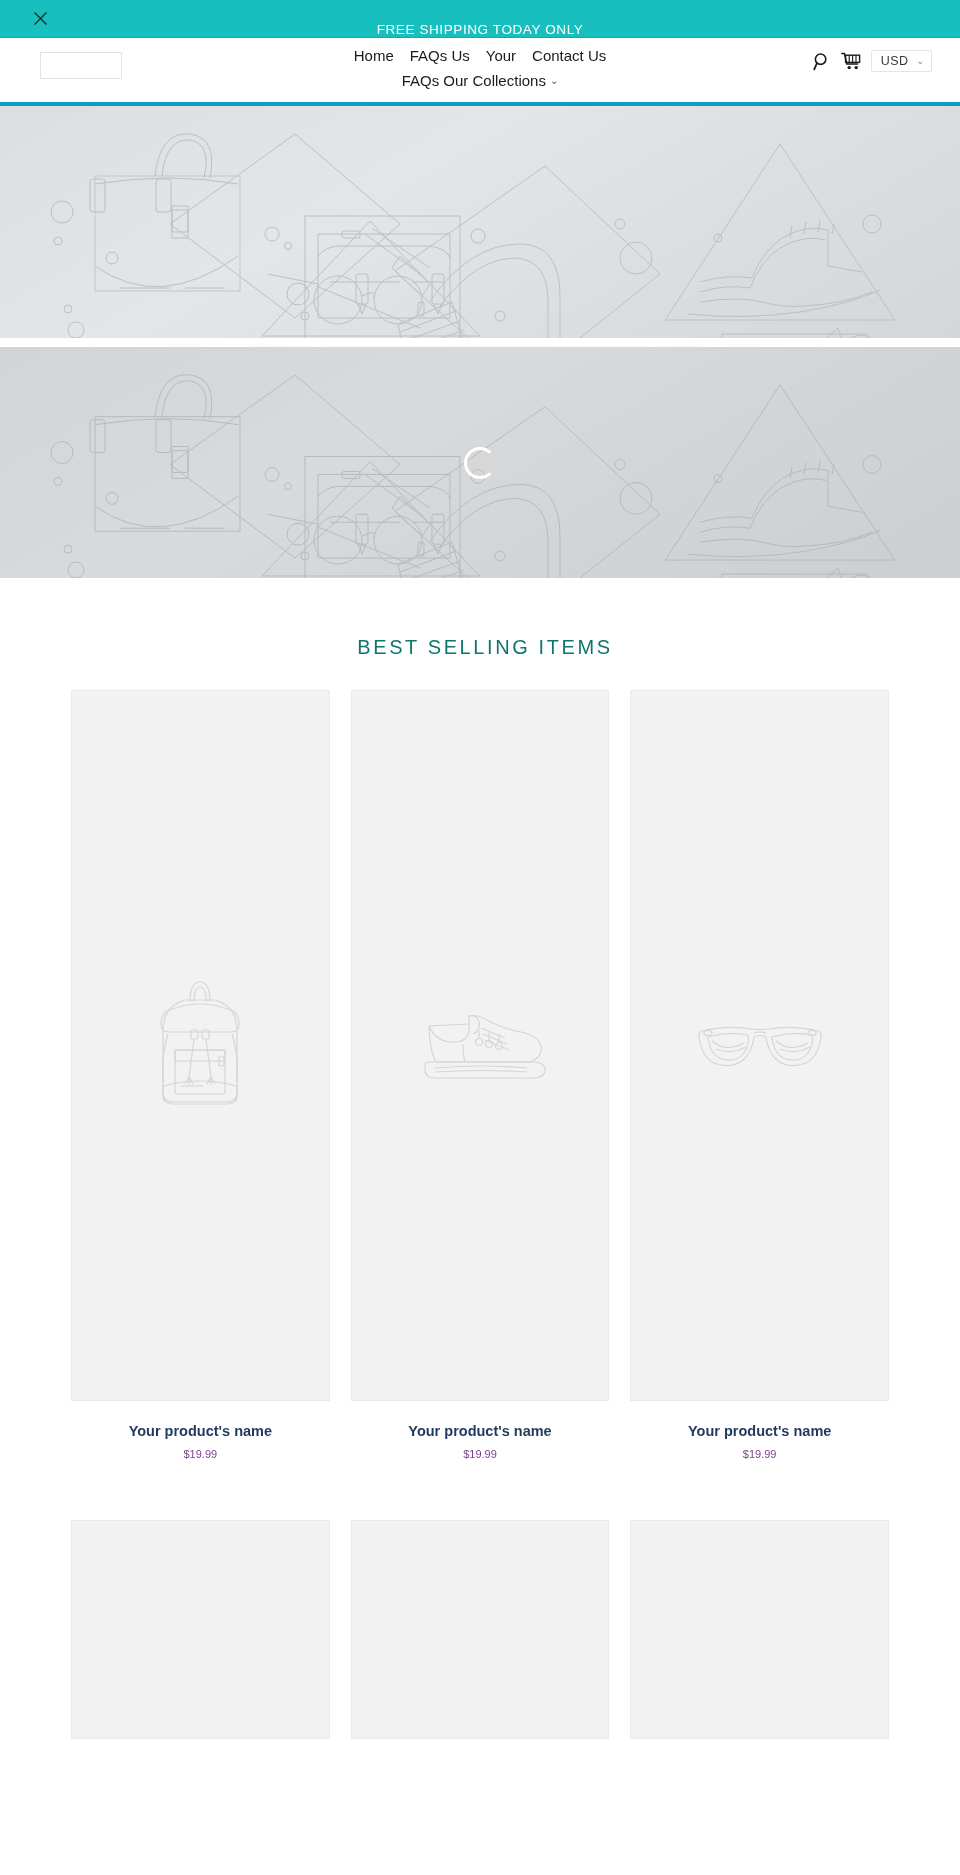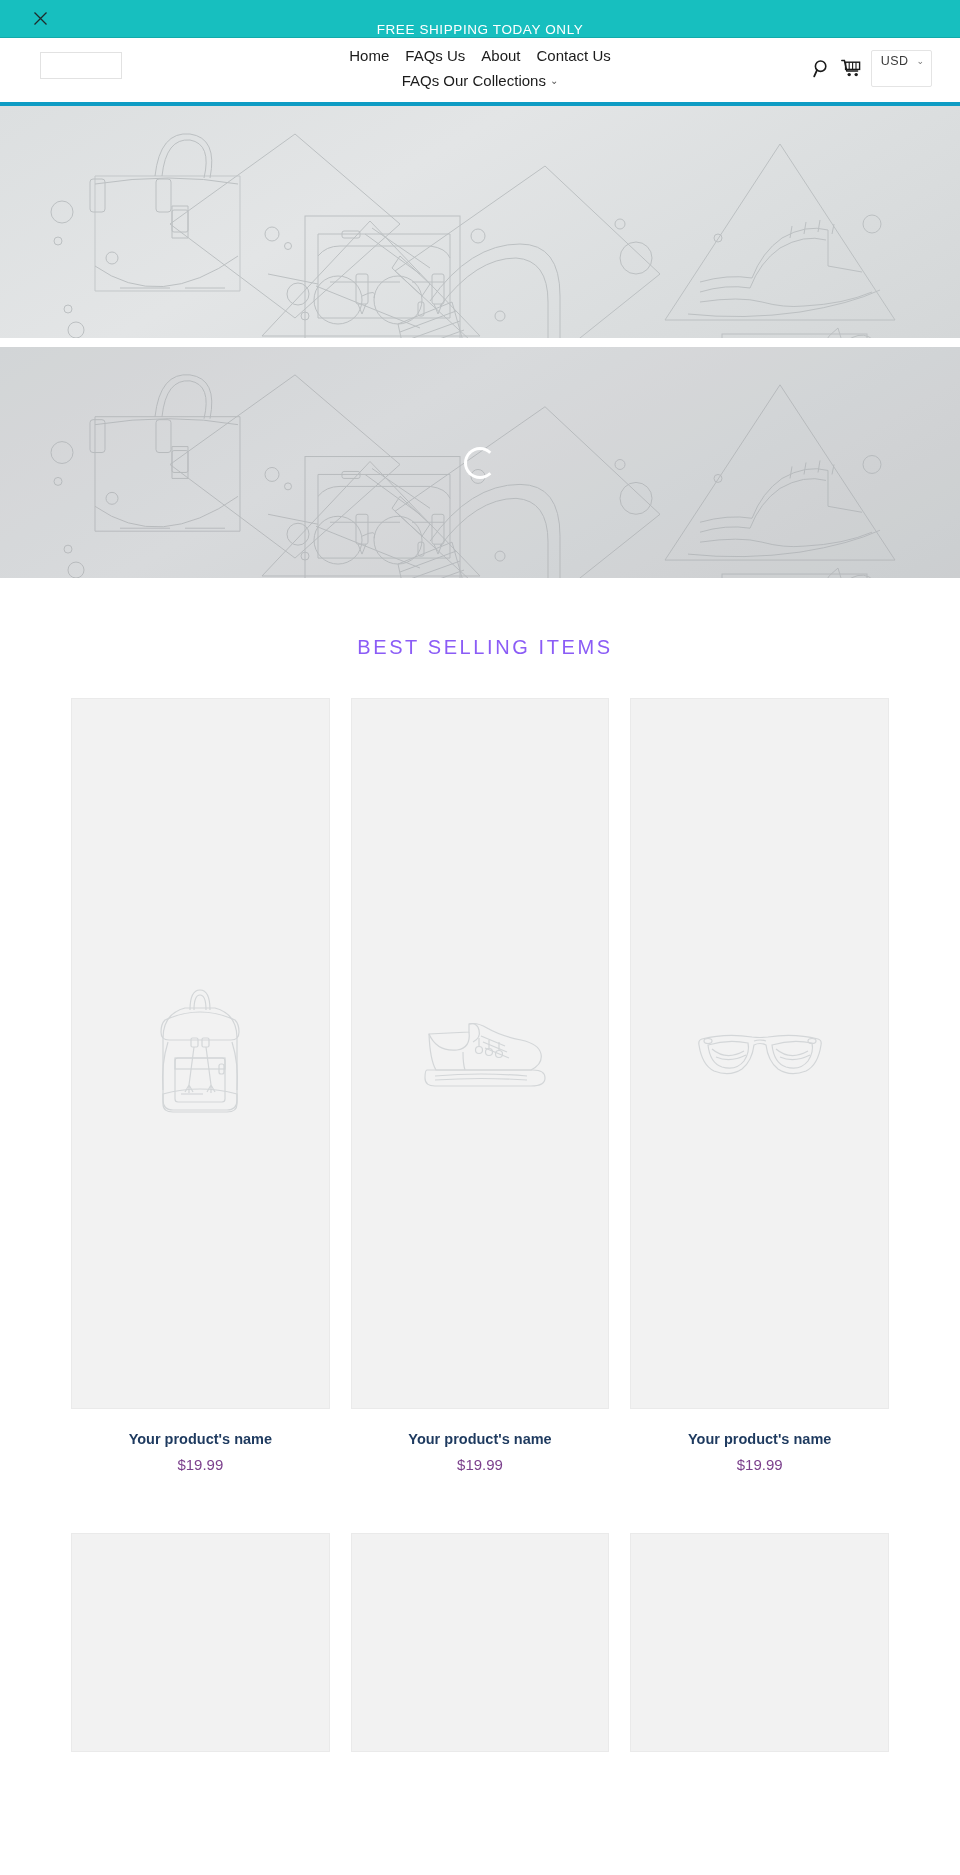--- a/index.html
+++ b/index.html
@@ -96,21 +96,21 @@
     align-items: center;
     gap: 9px;
   }
   .tool-icon { cursor: pointer; display: block; }
   .currency-select {
     display: flex;
     align-items: center;
     gap: 8px;
     border: 1px solid #e4e4e4;
     border-radius: 2px;
-    padding: 3px 7px 18px 9px;
+    padding: 3px 7px 3px 9px;
     cursor: pointer;
     background: #fff;
   }
   .currency-label {
     font-size: 12.5px;
     color: #3a3a3a;
     letter-spacing: .4px;
   }
   .currency-caret { font-size: 9px; color: #777; }
 
@@ -152,25 +152,25 @@
     z-index: 3;
   }
 
   
   .section {
     background: #ffffff;
     padding-top: 58px;
   }
   .section-title {
     text-align: center;
-    color: #8b5cf6;
+    color: #0f766e;
     font-size: 20px;
     font-weight: 400;
     letter-spacing: 2.6px;
-    margin-bottom: 29px;
+    margin-bottom: 21px;
     padding-left: 10px;
   }
 
   .product-grid {
     display: grid;
     grid-template-columns: repeat(3, 1fr);
     column-gap: 21px;
     padding: 10px 71px;
   }
   .product-card { display: block; }
@@ -193,21 +193,21 @@
     font-size: 14.5px;
     font-weight: bold;
     margin-top: 22px;
     text-decoration: none;
     cursor: pointer;
   }
   .product-price {
     display: block;
     text-align: center;
     color: #7b3f8c;
-    font-size: 15px;
+    font-size: 11px;
     margin-top: 9px;
   }
   .row-gap { height: 40px; }
   .product-media.short { height: 219px; }
 </style>
 </head>
 <body>
 
 <div class="page">
 
@@ -221,21 +221,21 @@
   </div>
 
   <div class="header">
 
     <div class="logo-box"></div>
 
     <div class="nav-wrap">
       <div class="nav-row">
         <a class="nav-link">Home</a>
         <a class="nav-link">FAQs Us</a>
-        <a class="nav-link">About</a>
+        <a class="nav-link">Your</a>
         <a class="nav-link">Contact Us</a>
       </div>
       <div class="nav-row second">
         <a class="nav-link"><span>FAQs Our Collections</span><span class="caret">⌄</span></a>
       </div>
     </div>
 
     <div class="header-tools">
       <svg class="tool-icon" width="19" height="19" viewBox="0 0 19 19">
         <circle cx="7.6" cy="7.2" r="5.2" fill="none" stroke="#1b1b1b" stroke-width="1.6"></circle>

